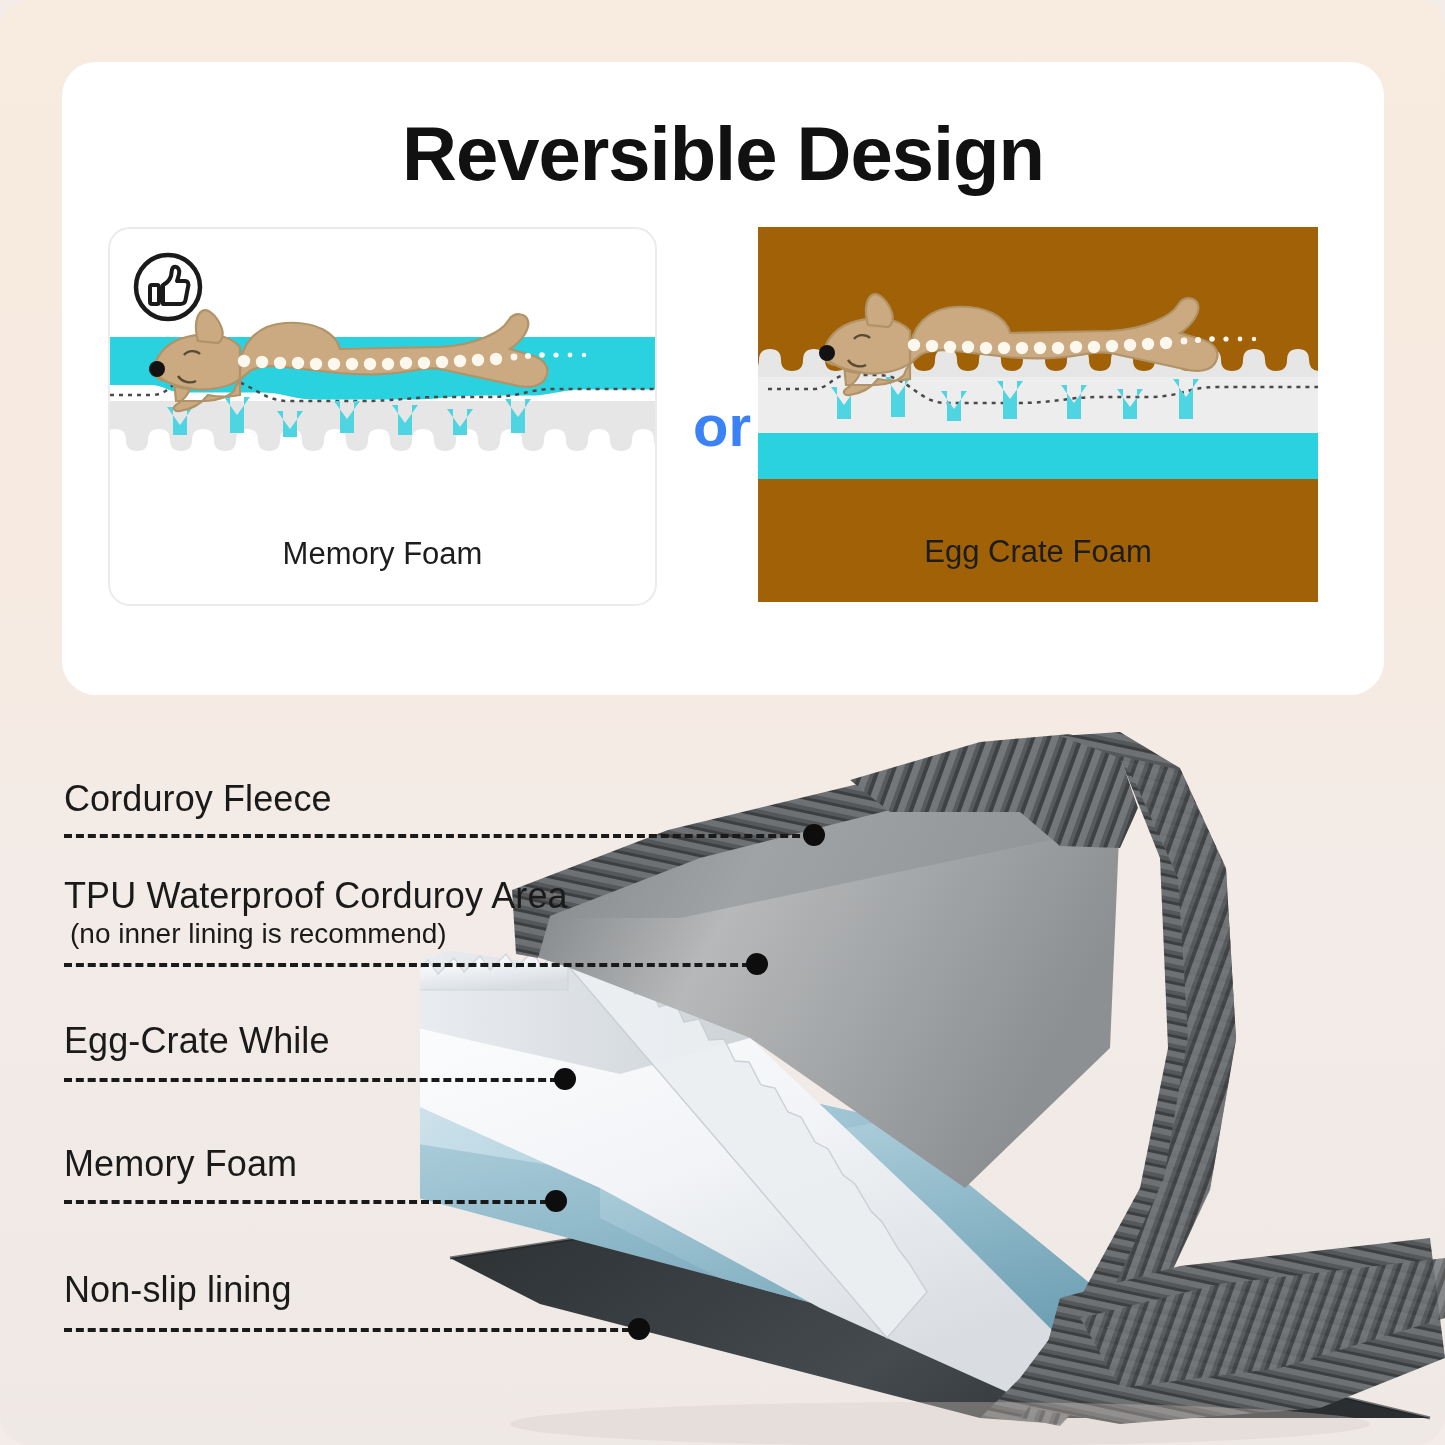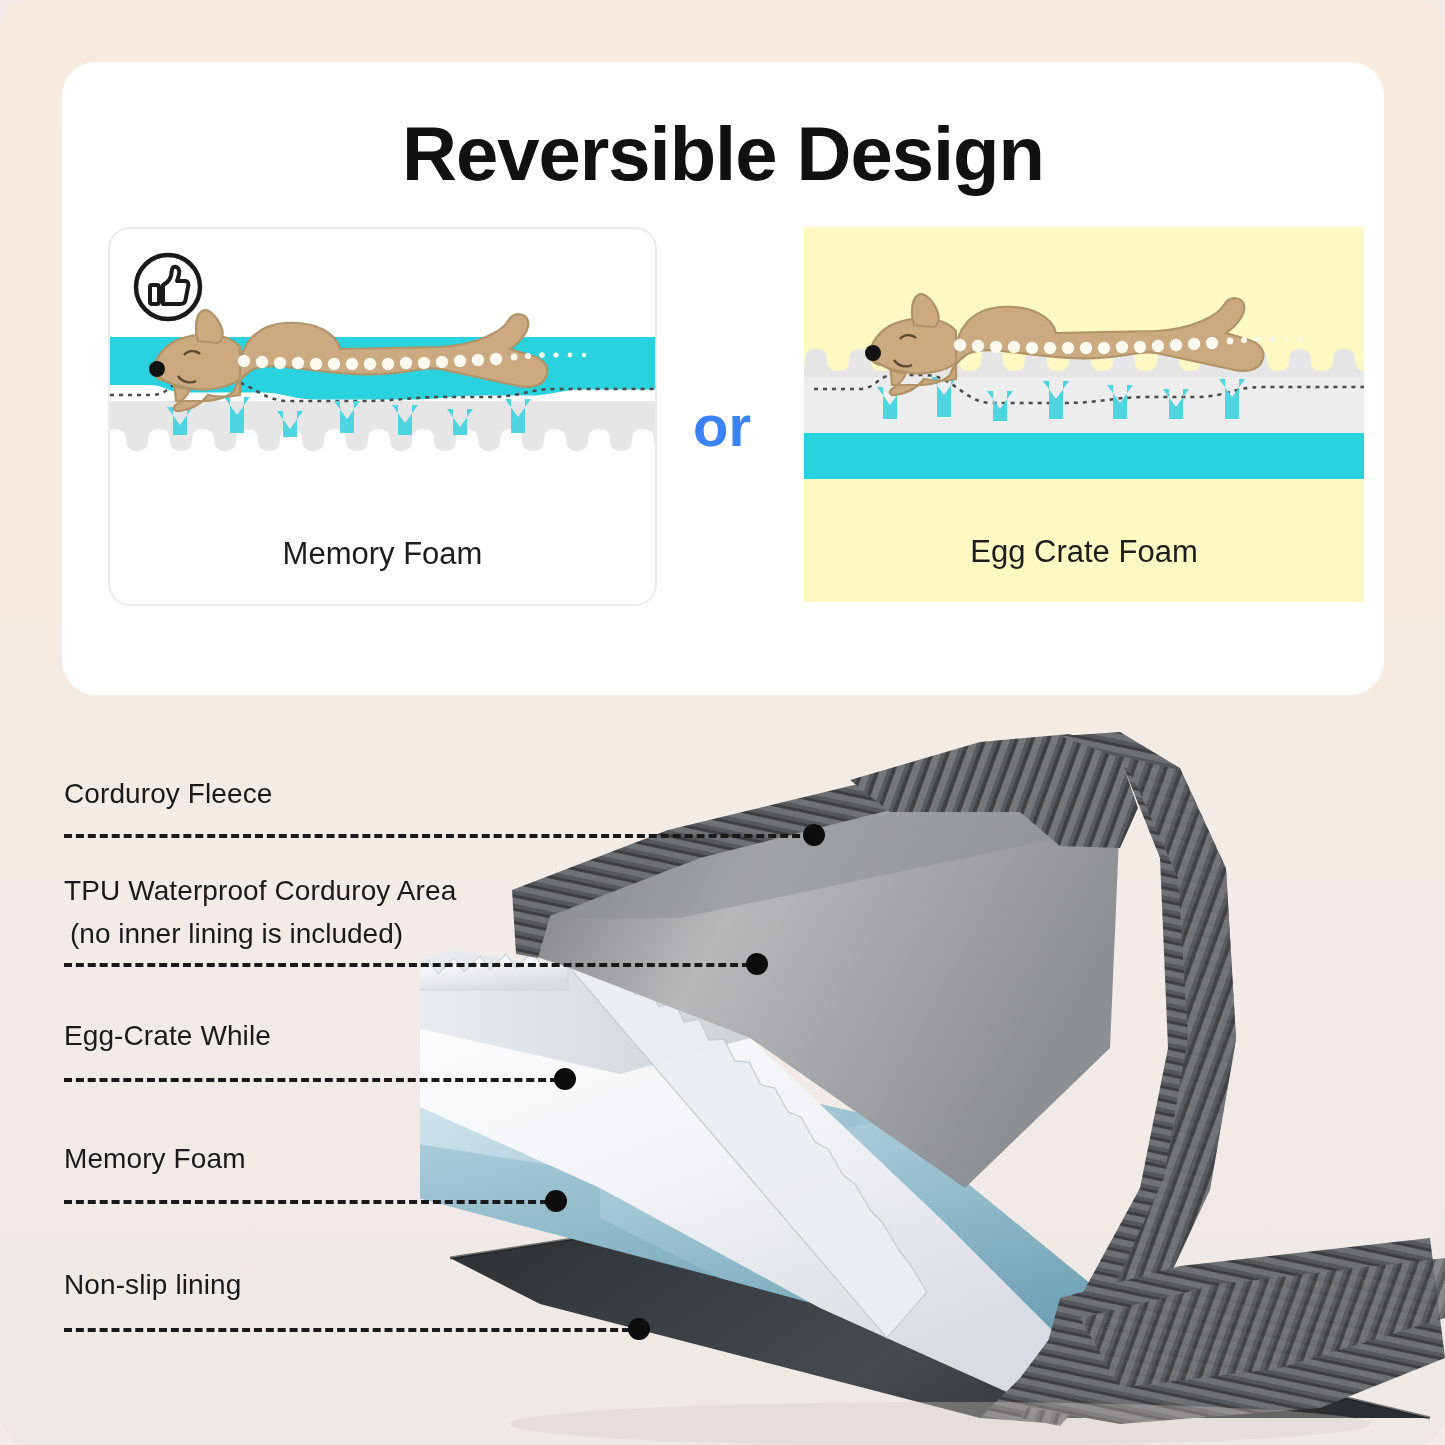--- a/index.html
+++ b/index.html
@@ -51,25 +51,25 @@
     top: 165px;
     width: 545px;
     height: 375px;
     background: #ffffff;
     border: 2px solid #eceaea;
     border-radius: 22px;
     overflow: hidden;
   }
   .panel-right {
     position: absolute;
-    left: 742px;
+    left: 696px;
     top: 165px;
     width: 560px;
     height: 375px;
-    background: #fef9c3;
+    background: #a16207;
     overflow: hidden;
   }
   .or-badge {
     position: absolute;
     left: 610px;
     top: 330px;
     width: 100px;
     text-align: center;
     font-size: 58px;
     font-weight: bold;
@@ -118,21 +118,21 @@
     position: absolute;
     left: 420px;
     top: 718px;
     width: 1025px;
     height: 727px;
   }
 
   .label-group { position: absolute; }
   .label-text {
     position: absolute;
-    font-size: 28px;
+    font-size: 36px;
     color: #1a1a1a;
     white-space: nowrap;
     letter-spacing: 0.1px;
     text-align: right;
   }
   .label-sub {
     position: absolute;
     font-size: 28px;
     color: #1a1a1a;
     white-space: nowrap;
@@ -473,21 +473,21 @@
   </svg>
 
   <div class="label-group">
     <div class="label-text" style="left:64px; top:778px;">Corduroy Fleece</div>
     <div class="leader" style="left:64px; top:834px; width:748px;"></div>
     <div class="leader-dot" style="left:803px; top:824px;"></div>
   </div>
 
   <div class="label-group">
     <div class="label-text" style="left:64px; top:875px;">TPU Waterproof Corduroy Area</div>
-    <div class="label-sub" style="left:70px; top:918px;">(no inner lining is included)</div>
+    <div class="label-sub" style="left:70px; top:918px;">(no inner lining is recommend)</div>
     <div class="leader" style="left:64px; top:963px; width:686px;"></div>
     <div class="leader-dot" style="left:746px; top:953px;"></div>
   </div>
 
   <div class="label-group">
     <div class="label-text" style="left:64px; top:1020px;">Egg-Crate While</div>
     <div class="leader" style="left:64px; top:1078px; width:494px;"></div>
     <div class="leader-dot" style="left:554px; top:1068px;"></div>
   </div>
 

